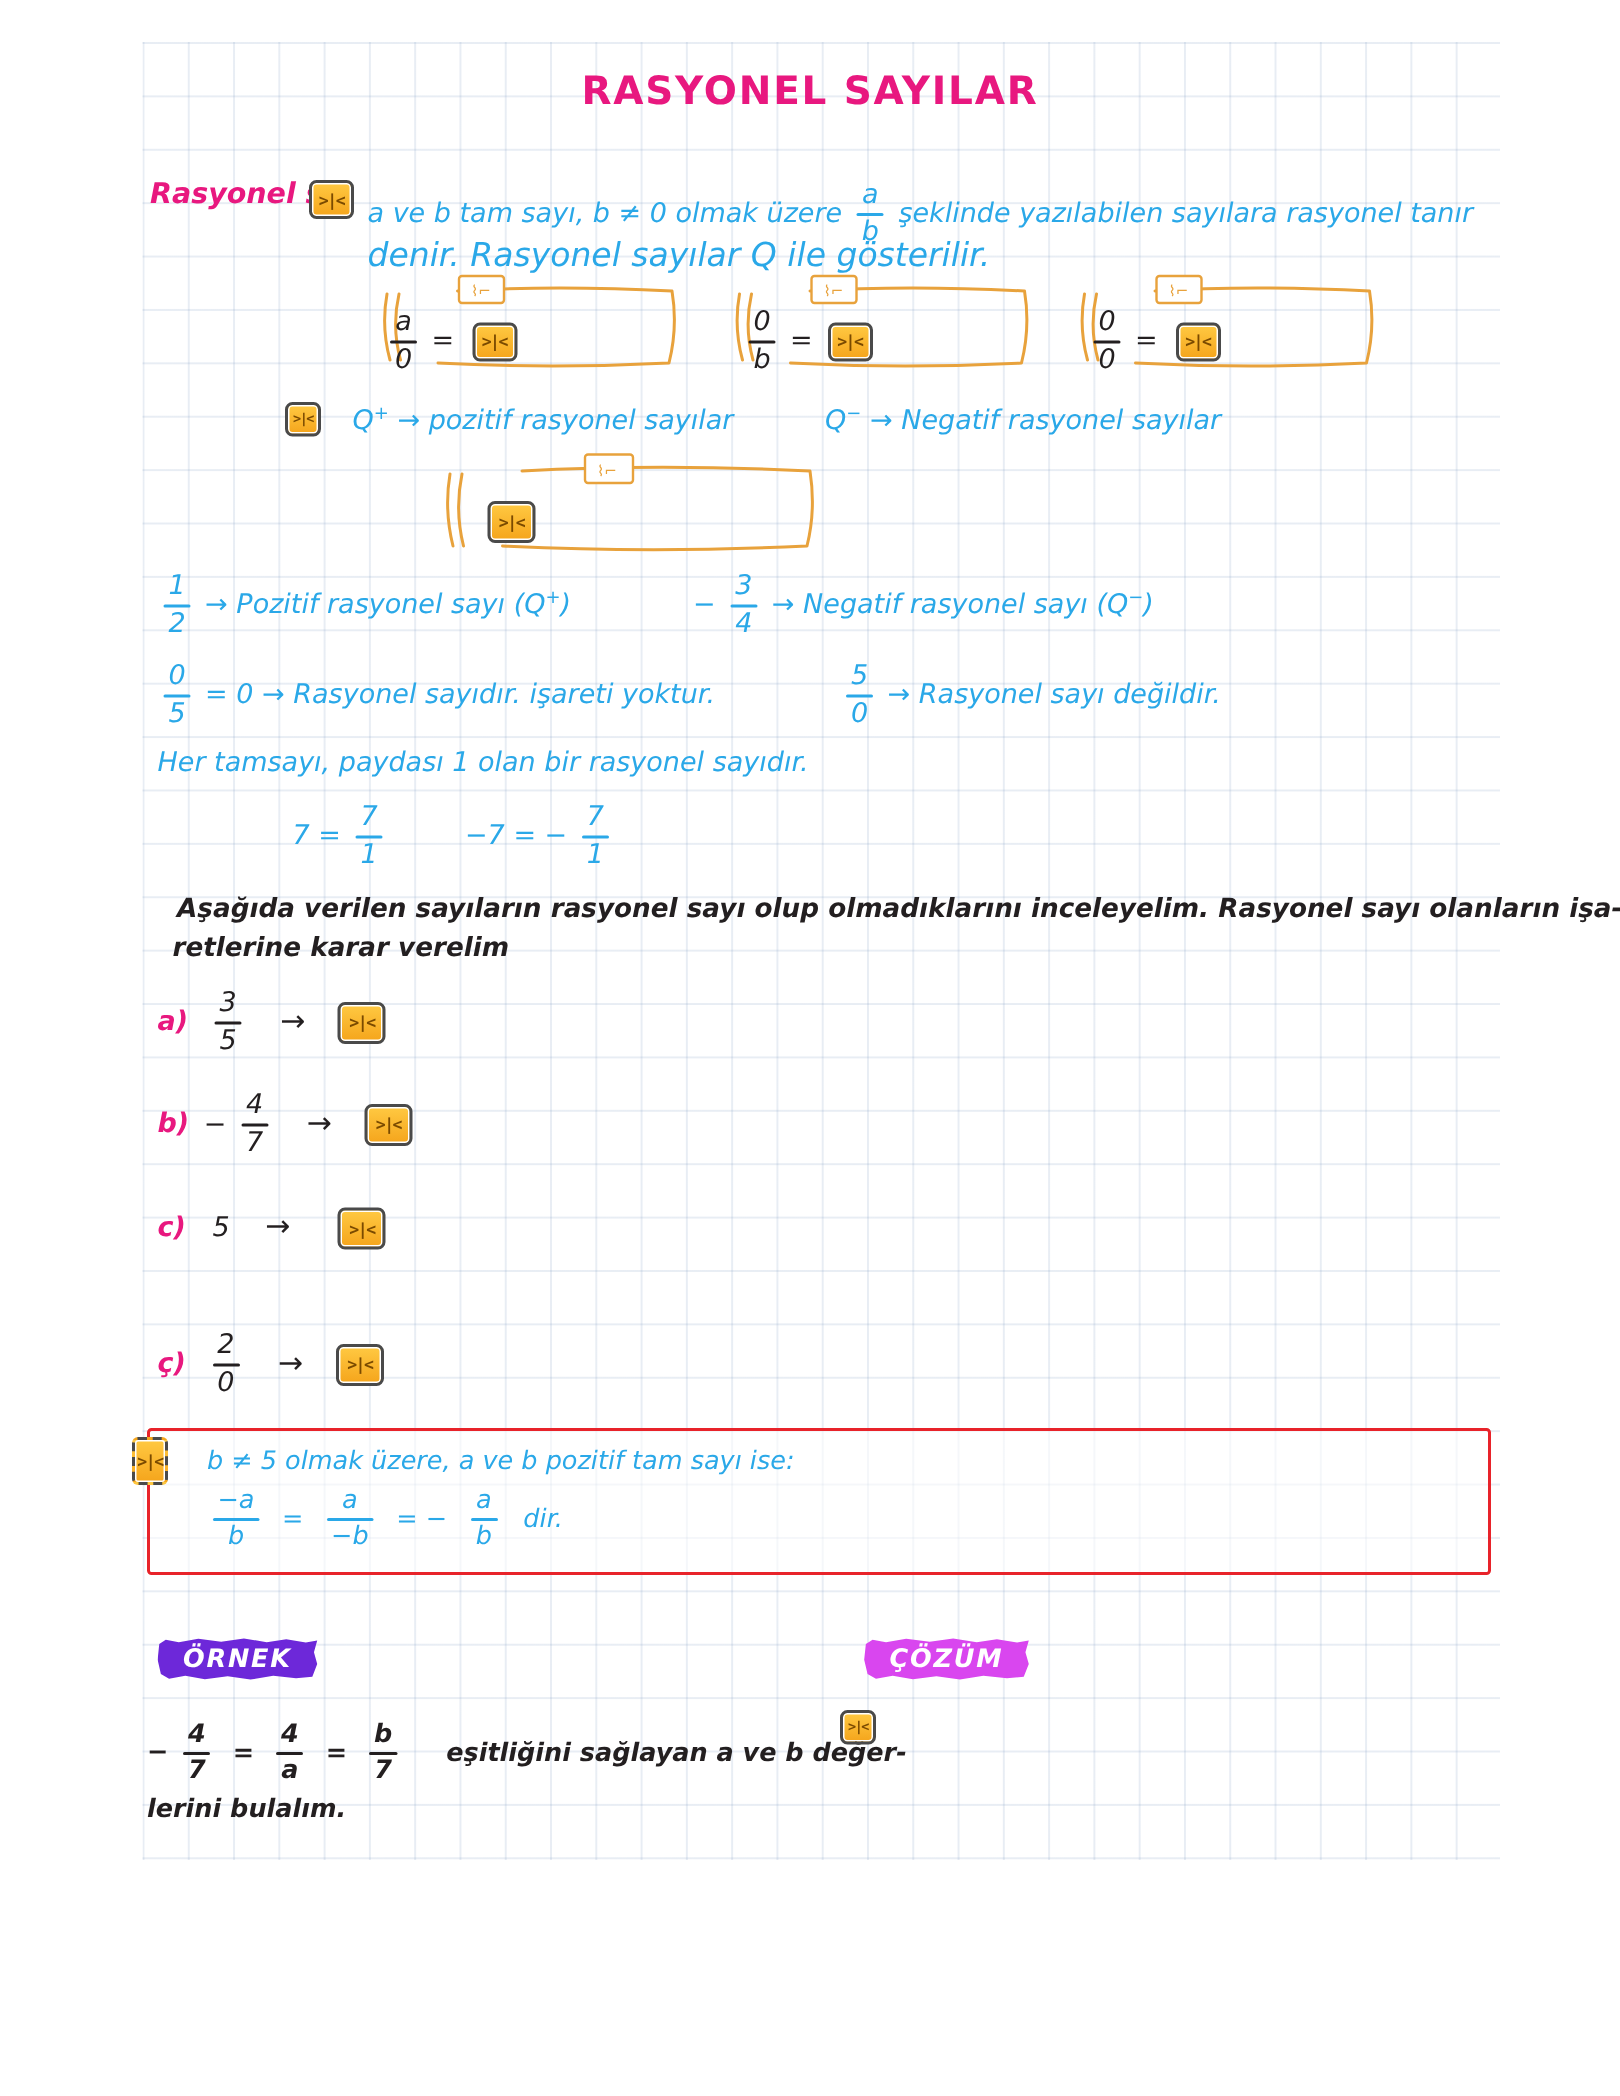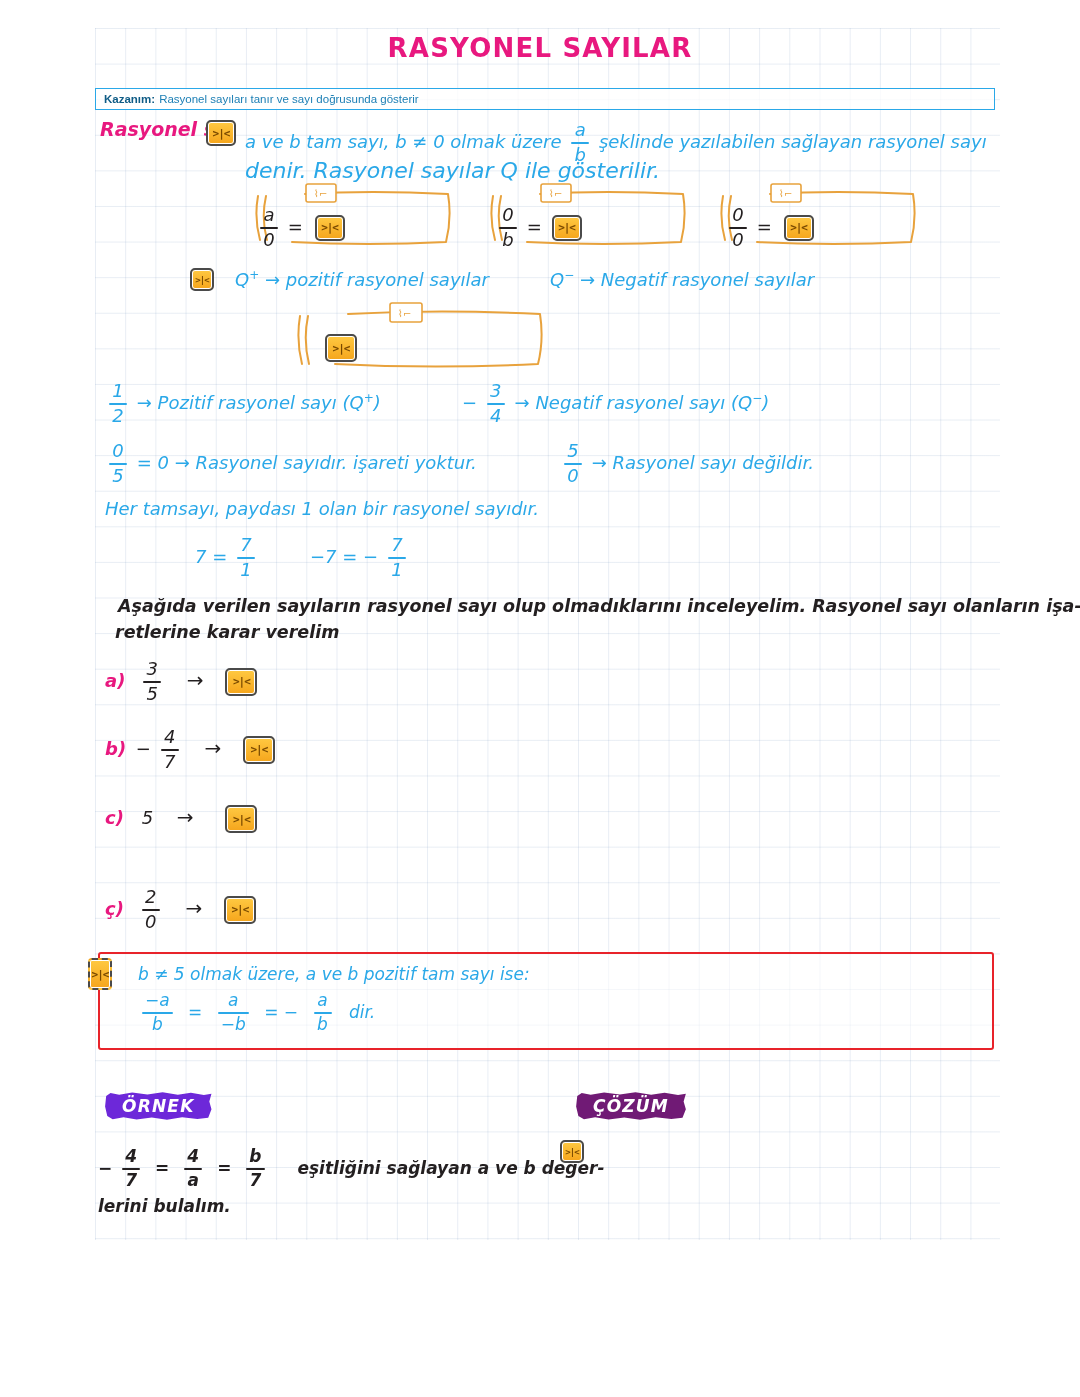--- a/index.html
+++ b/index.html
@@ -32,21 +32,21 @@
 
   .frac{display:inline-flex;flex-direction:column;align-items:center;
         vertical-align:middle;line-height:1.05;margin:0 4px;}
   .frac .num{padding:0 3px;}
   .frac .bar{display:block;height:2px;width:100%;min-width:18px;background:currentColor;margin:2px 0;border-radius:1px;}
   .frac .den{padding:0 3px;}
   .fw{display:inline-flex;align-items:center;vertical-align:middle;}
 
   
   #title{
-    position:absolute;top:33px;left:0;width:1080px;text-align:center;
+    position:absolute;top:46px;left:0;width:1080px;text-align:center;
     font-family:"DejaVu Sans", sans-serif;
     font-size:26px;font-weight:700;letter-spacing:1.2px;
     color:#e8187f;
   }
 
   
   #kazanim{
     position:absolute;left:95px;top:88px;width:900px;height:22px;
     border:1.4px solid #2aa8e8;background:rgba(255,255,255,.75);
     display:flex;align-items:center;padding-left:8px;box-sizing:border-box;
@@ -84,52 +84,48 @@
   #rulebox .inner{padding:10px 0 0 38px;}
 
   
   .brush{
     position:absolute;display:inline-flex;align-items:center;justify-content:center;
     color:#fff;font-family:"DejaVu Sans", sans-serif;font-style:italic;font-weight:700;
     font-size:17px;letter-spacing:1.2px;padding:4px 18px;
     clip-path:polygon(2% 14%,6% 4%,14% 10%,26% 2%,40% 9%,54% 1%,68% 10%,80% 3%,92% 11%,99% 6%,97% 34%,99% 62%,96% 92%,86% 96%,72% 90%,58% 99%,44% 91%,30% 98%,18% 90%,8% 97%,3% 86%,1% 52%);
   }
   .brush.orn{background:#6d28d9;}
-  .brush.coz{background:#701a75;}
+  .brush.coz{background:#d946ef;}
 </style>
 </head>
 <body>
 
 <div id="grid-bg"></div>
 
 <div id="page">
 
   <div id="title">RASYONEL SAYILAR</div>
 
-  <div id="kazanim">
-    <b>Kazanım:</b>
-    <span>Rasyonel sayıları tanır ve sayı doğrusunda gösterir</span>
-  </div>
 
   <div class="line" style="left:100px;top:118px;font-size:19px;font-weight:700;color:#e8187f;">Rasyonel sa</div>
 
   <div class="abs" style="left:206px;top:120px;">
     <span class="badge">&gt;|&lt;</span>
   </div>
 
   <div class="line blue" style="left:245px;top:121px;font-size:18px;">
     <span>a ve b tam sayı, b ≠ 0 olmak üzere</span>
     <span class="fw">
       <span class="frac">
         <span class="num">a</span>
         <span class="bar"></span>
         <span class="den">b</span>
       </span>
     </span>
-    <span>şeklinde yazılabilen sağlayan rasyonel sayı</span>
+    <span>şeklinde yazılabilen sayılara rasyonel tanır</span>
   </div>
 
   <div class="line blue" style="left:245px;top:158px;font-size:22px;text-align:right;">denir. Rasyonel sayılar Q ile gösterilir.</div>
 
   <div class="sketchbox" style="left:250px;top:186px;">
     <svg width="210" height="62" viewBox="0 0 210 62">
       <path d="M55 8 Q 120 4 198 8 M198 8 q 4 24 -2 48 M196 56 Q 118 60 42 56 M8 10 q -4 22 2 44 M16 10 q -5 22 1 44" fill="none" stroke="#e8a23c" stroke-width="2" stroke-linecap="round"></path>
       <rect x="56" y="-2" width="30" height="18" rx="2" fill="#fff" stroke="#e8a23c" stroke-width="1.6"></rect>
       <text x="64" y="11" font-size="10" fill="#e8a23c" font-family="DejaVu Sans">⌇⌐</text>
     </svg>

